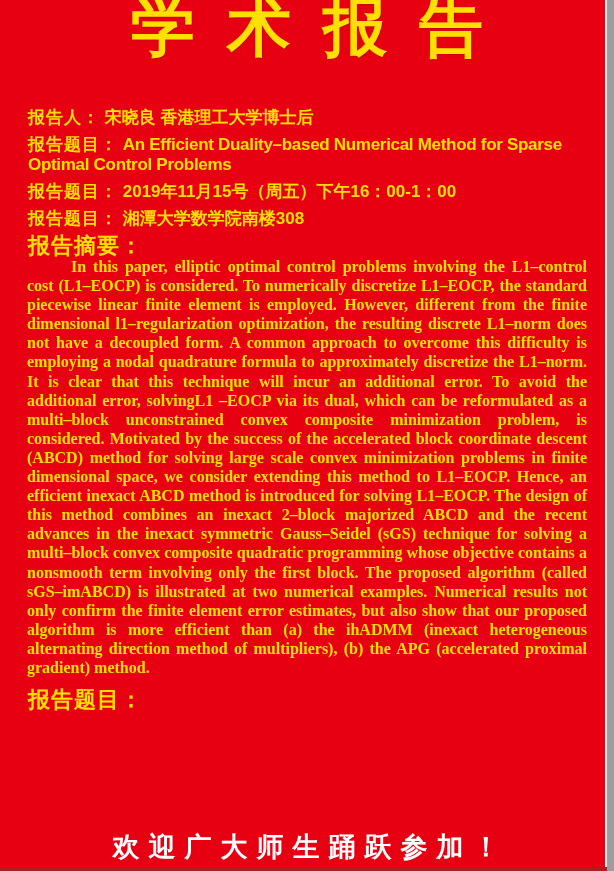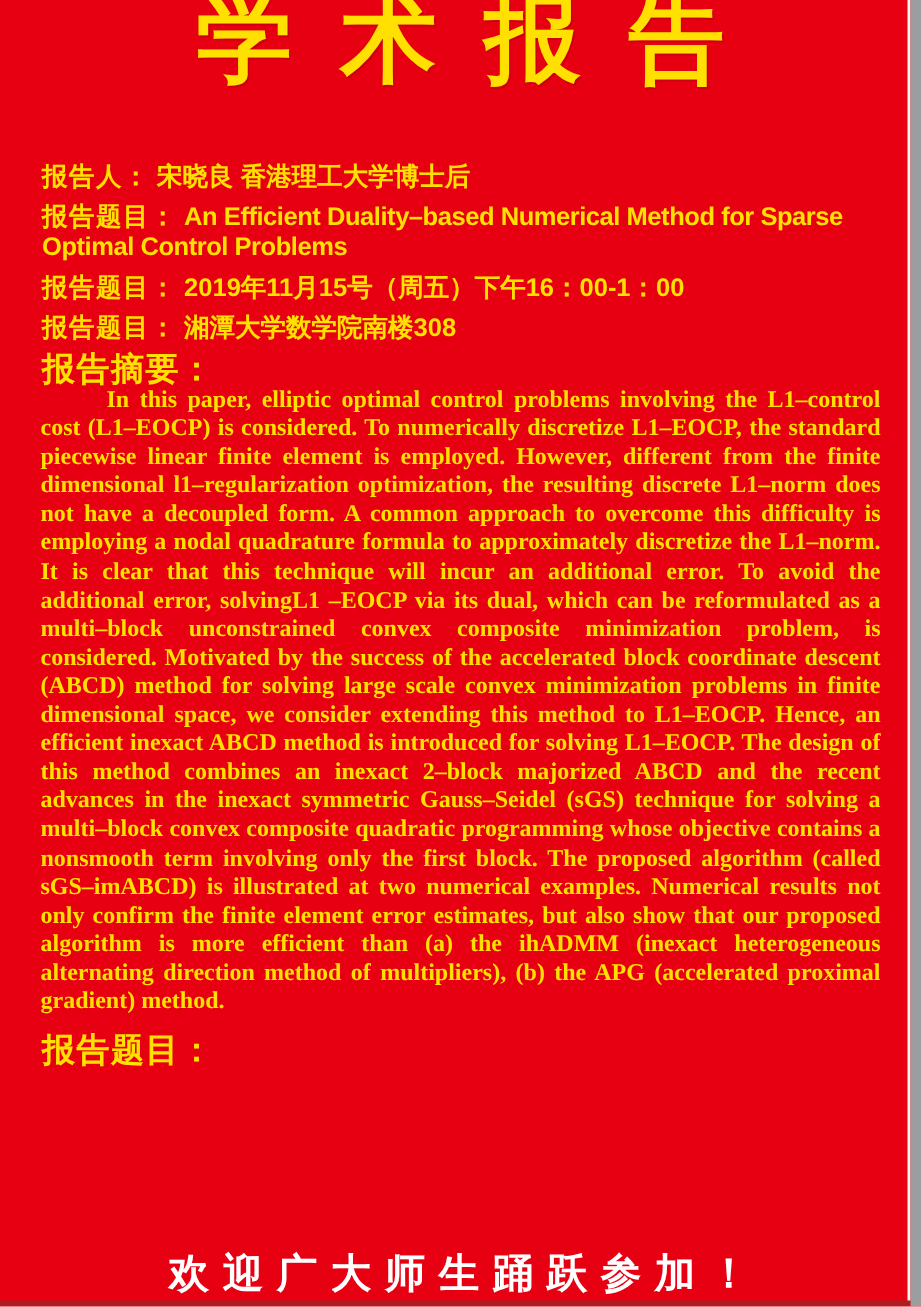--- a/index.html
+++ b/index.html
@@ -60,21 +60,21 @@
     font-weight:bold;font-size:17.5px;line-height:18.6px;
     text-align:justify;
     text-indent:2em;
   }
   .footer{
     position:absolute;left:16px;right:9px;bottom:7px;
     text-align:center;
     color:var(--footer-white);
     font-weight:bold;font-size:27px;line-height:30px;
     letter-spacing:9px;
-    font-family:Liberation Sans, sans-serif;
+    font-family:Liberation Mono, monospace;
     white-space:nowrap;
   }
   .edge-highlight{
     position:absolute;top:0;right:7px;width:2px;height:100%;
     background:var(--edge-highlight);
   }
   .edge-gray{
     position:absolute;top:0;right:0;width:7px;height:100%;
     background:var(--edge-gray);
   }

